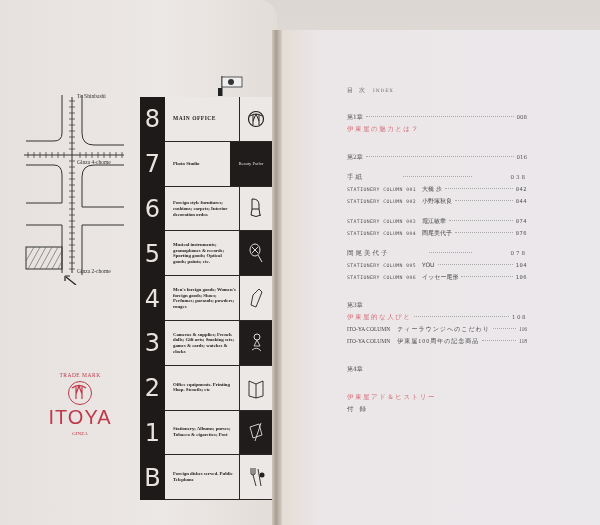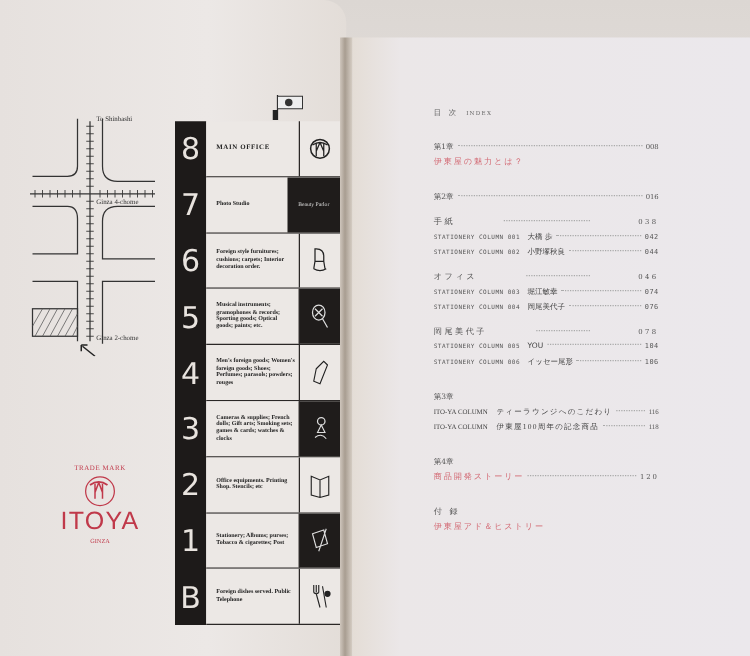--- a/index.html
+++ b/index.html
@@ -245,25 +245,20 @@
     <span class="pg">042</span>
   </div>
   <div class="line col">
     <span class="lbl"><span>STATIONERY COLUMN 002</span><span class="nm">小野塚秋良</span></span>
     <span class="dots"></span>
     <span class="pg">044</span>
   </div>
 
   <div class="gap"></div>
 
-  <div class="line sec">
-    <span class="lbl">オフィス</span>
-    <span class="dots"></span>
-    <span class="pg">046</span>
-  </div>
   <div class="line col">
     <span class="lbl"><span>STATIONERY COLUMN 003</span><span class="nm">堀江敏幸</span></span>
     <span class="dots"></span>
     <span class="pg">074</span>
   </div>
   <div class="line col">
     <span class="lbl"><span>STATIONERY COLUMN 004</span><span class="nm">岡尾美代子</span></span>
     <span class="dots"></span>
     <span class="pg">076</span>
   </div>
@@ -284,43 +279,43 @@
     <span class="lbl"><span>STATIONERY COLUMN 006</span><span class="nm">イッセー尾形</span></span>
     <span class="dots"></span>
     <span class="pg">106</span>
   </div>
 
   <div class="gap-l"></div>
 
   <div class="line chap">
     <span class="lbl">第3章</span>
   </div>
+  <div class="line red">
+    <span class="lbl">伊東屋的な人びと</span>
+    <span class="dots"></span>
+    <span class="pg">108</span>
+  </div>
   <div class="line itocol">
     <span class="lbl"><span>ITO-YA COLUMN</span><span class="nm">ティーラウンジへのこだわり</span></span>
     <span class="dots"></span>
     <span class="pg">116</span>
   </div>
   <div class="line itocol">
     <span class="lbl"><span>ITO-YA COLUMN</span><span class="nm">伊東屋100周年の記念商品</span></span>
     <span class="dots"></span>
     <span class="pg">118</span>
   </div>
 
   <div class="gap-l"></div>
 
   <div class="line chap">
     <span class="lbl">第4章</span>
   </div>
+
+  <div class="gap-l"></div>
+
   <div class="line red">
-    <span class="lbl">商品開発ストーリー</span>
-    <span class="dots"></span>
-    <span class="pg">120</span>
-  </div>
-
-  <div class="gap-l"></div>
-
+    <span class="lbl">伊東屋アド＆ヒストリー</span>
+  </div>
   <div class="line sec">
     <span class="lbl">付 録</span>
   </div>
-  <div class="line red">
-    <span class="lbl">伊東屋アド＆ヒストリー</span>
-  </div>
 </div>
 
 </body></html>

